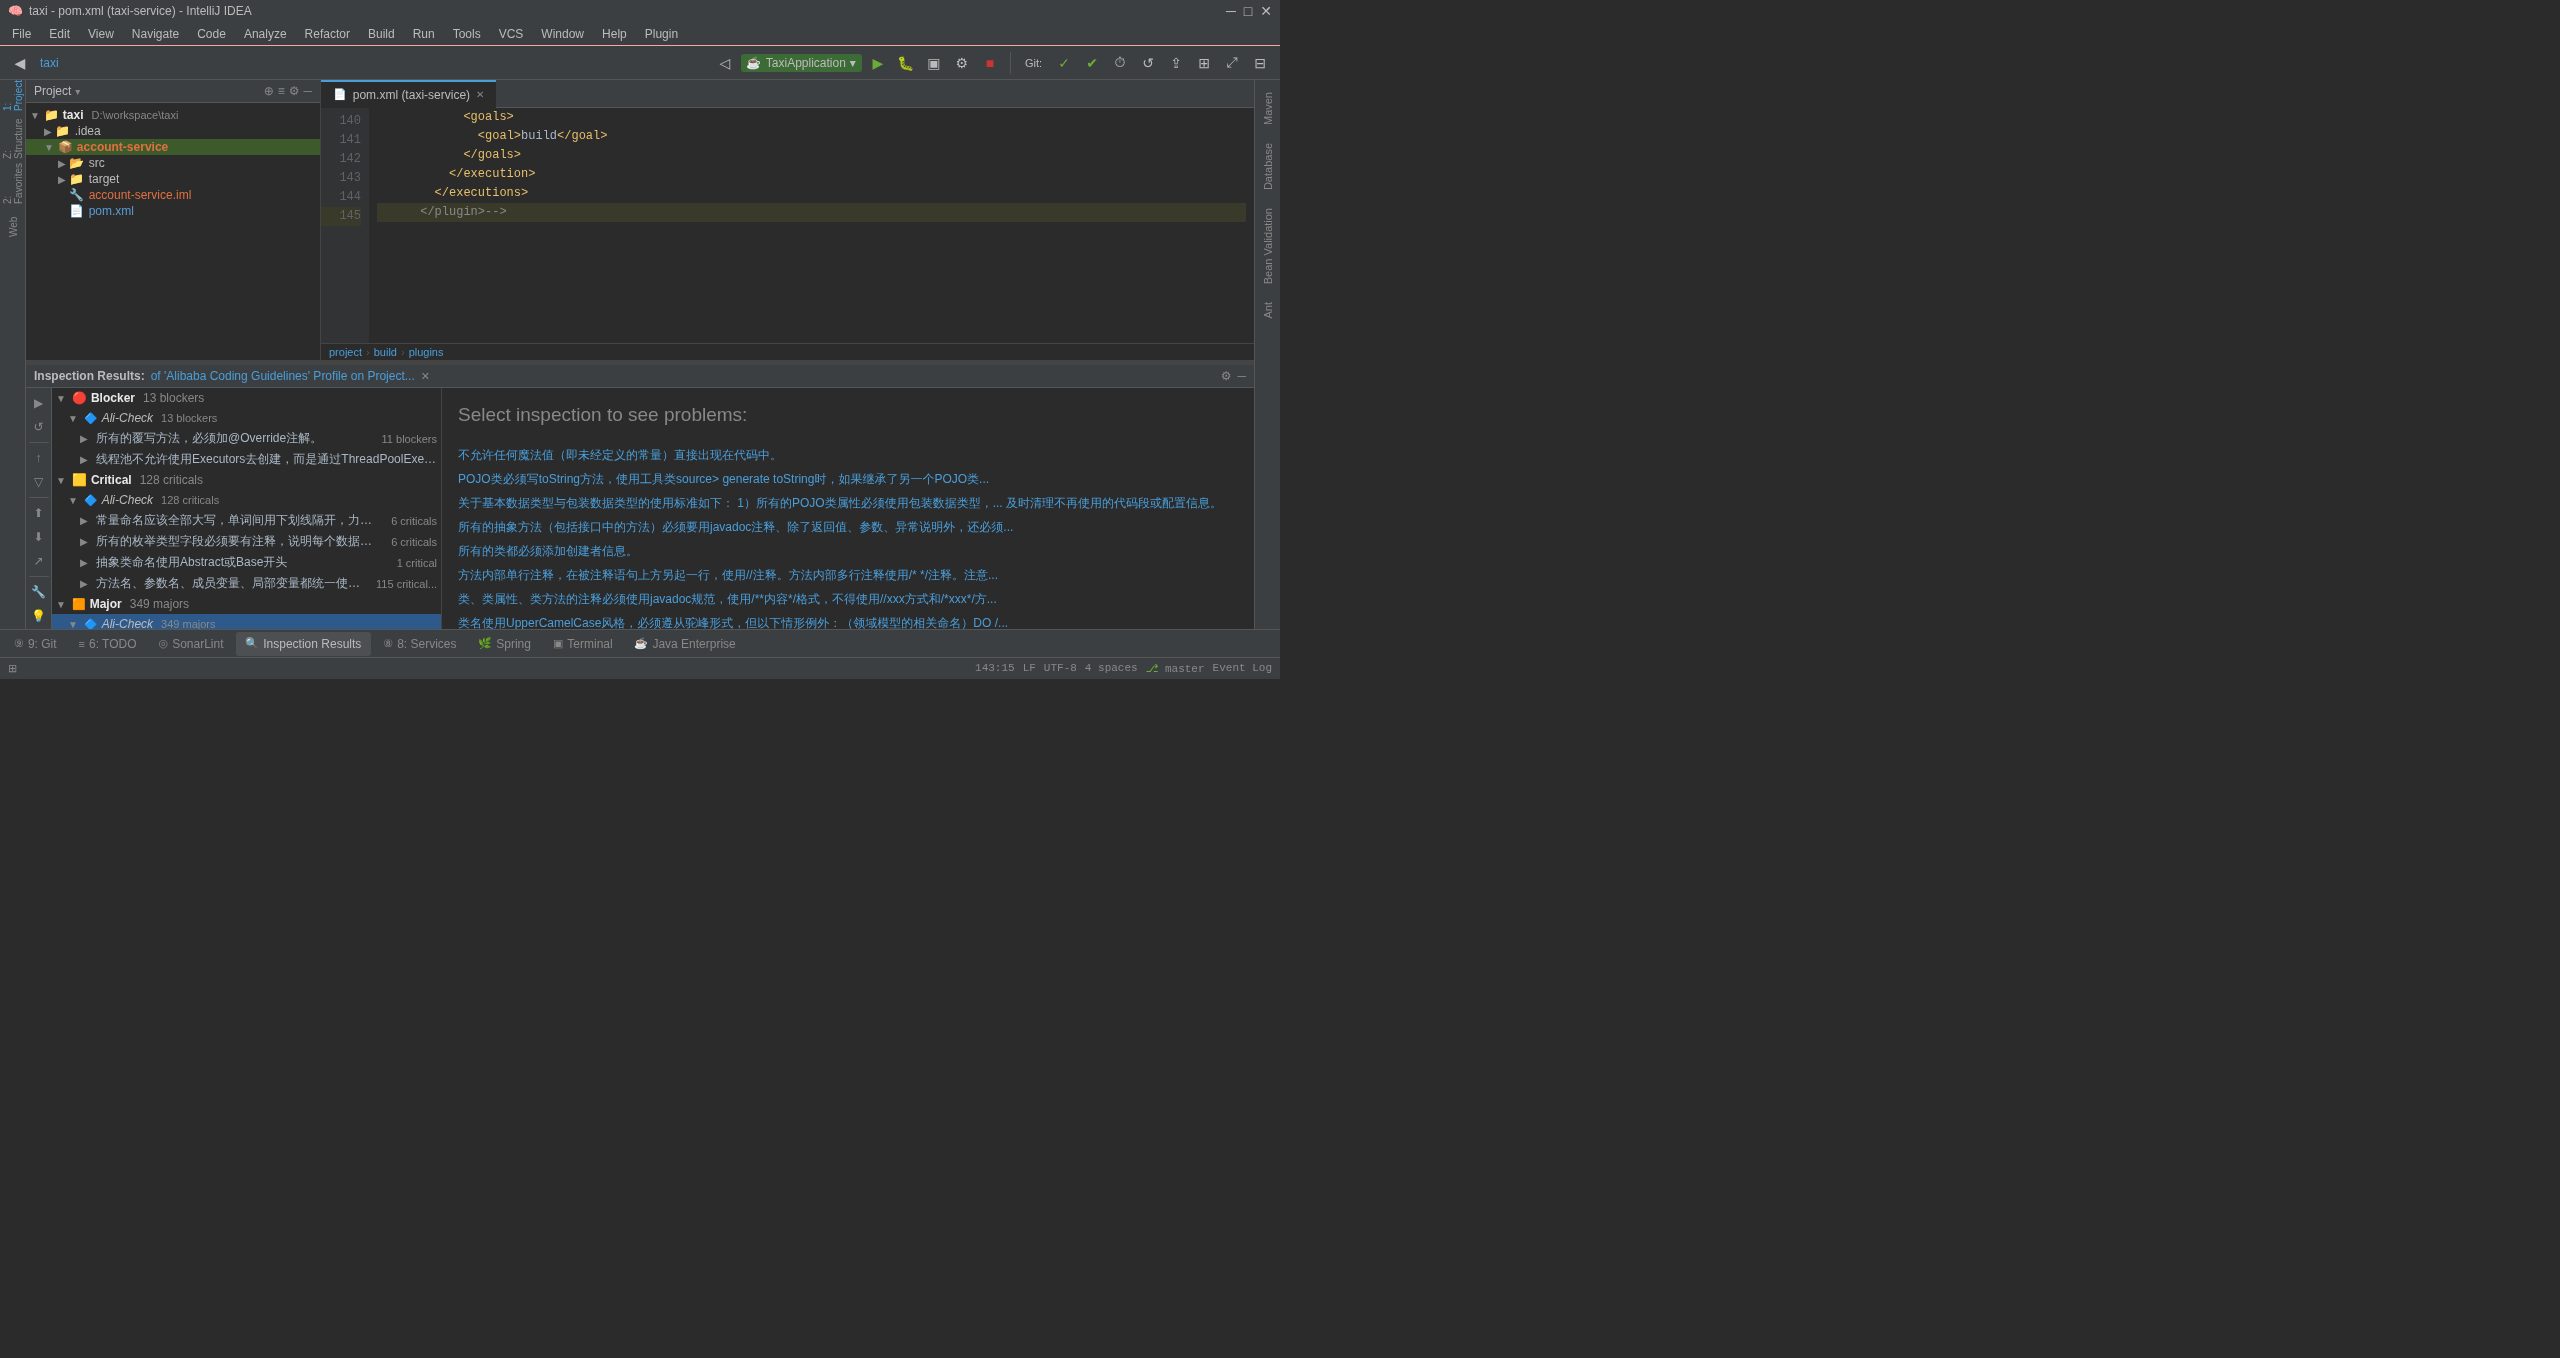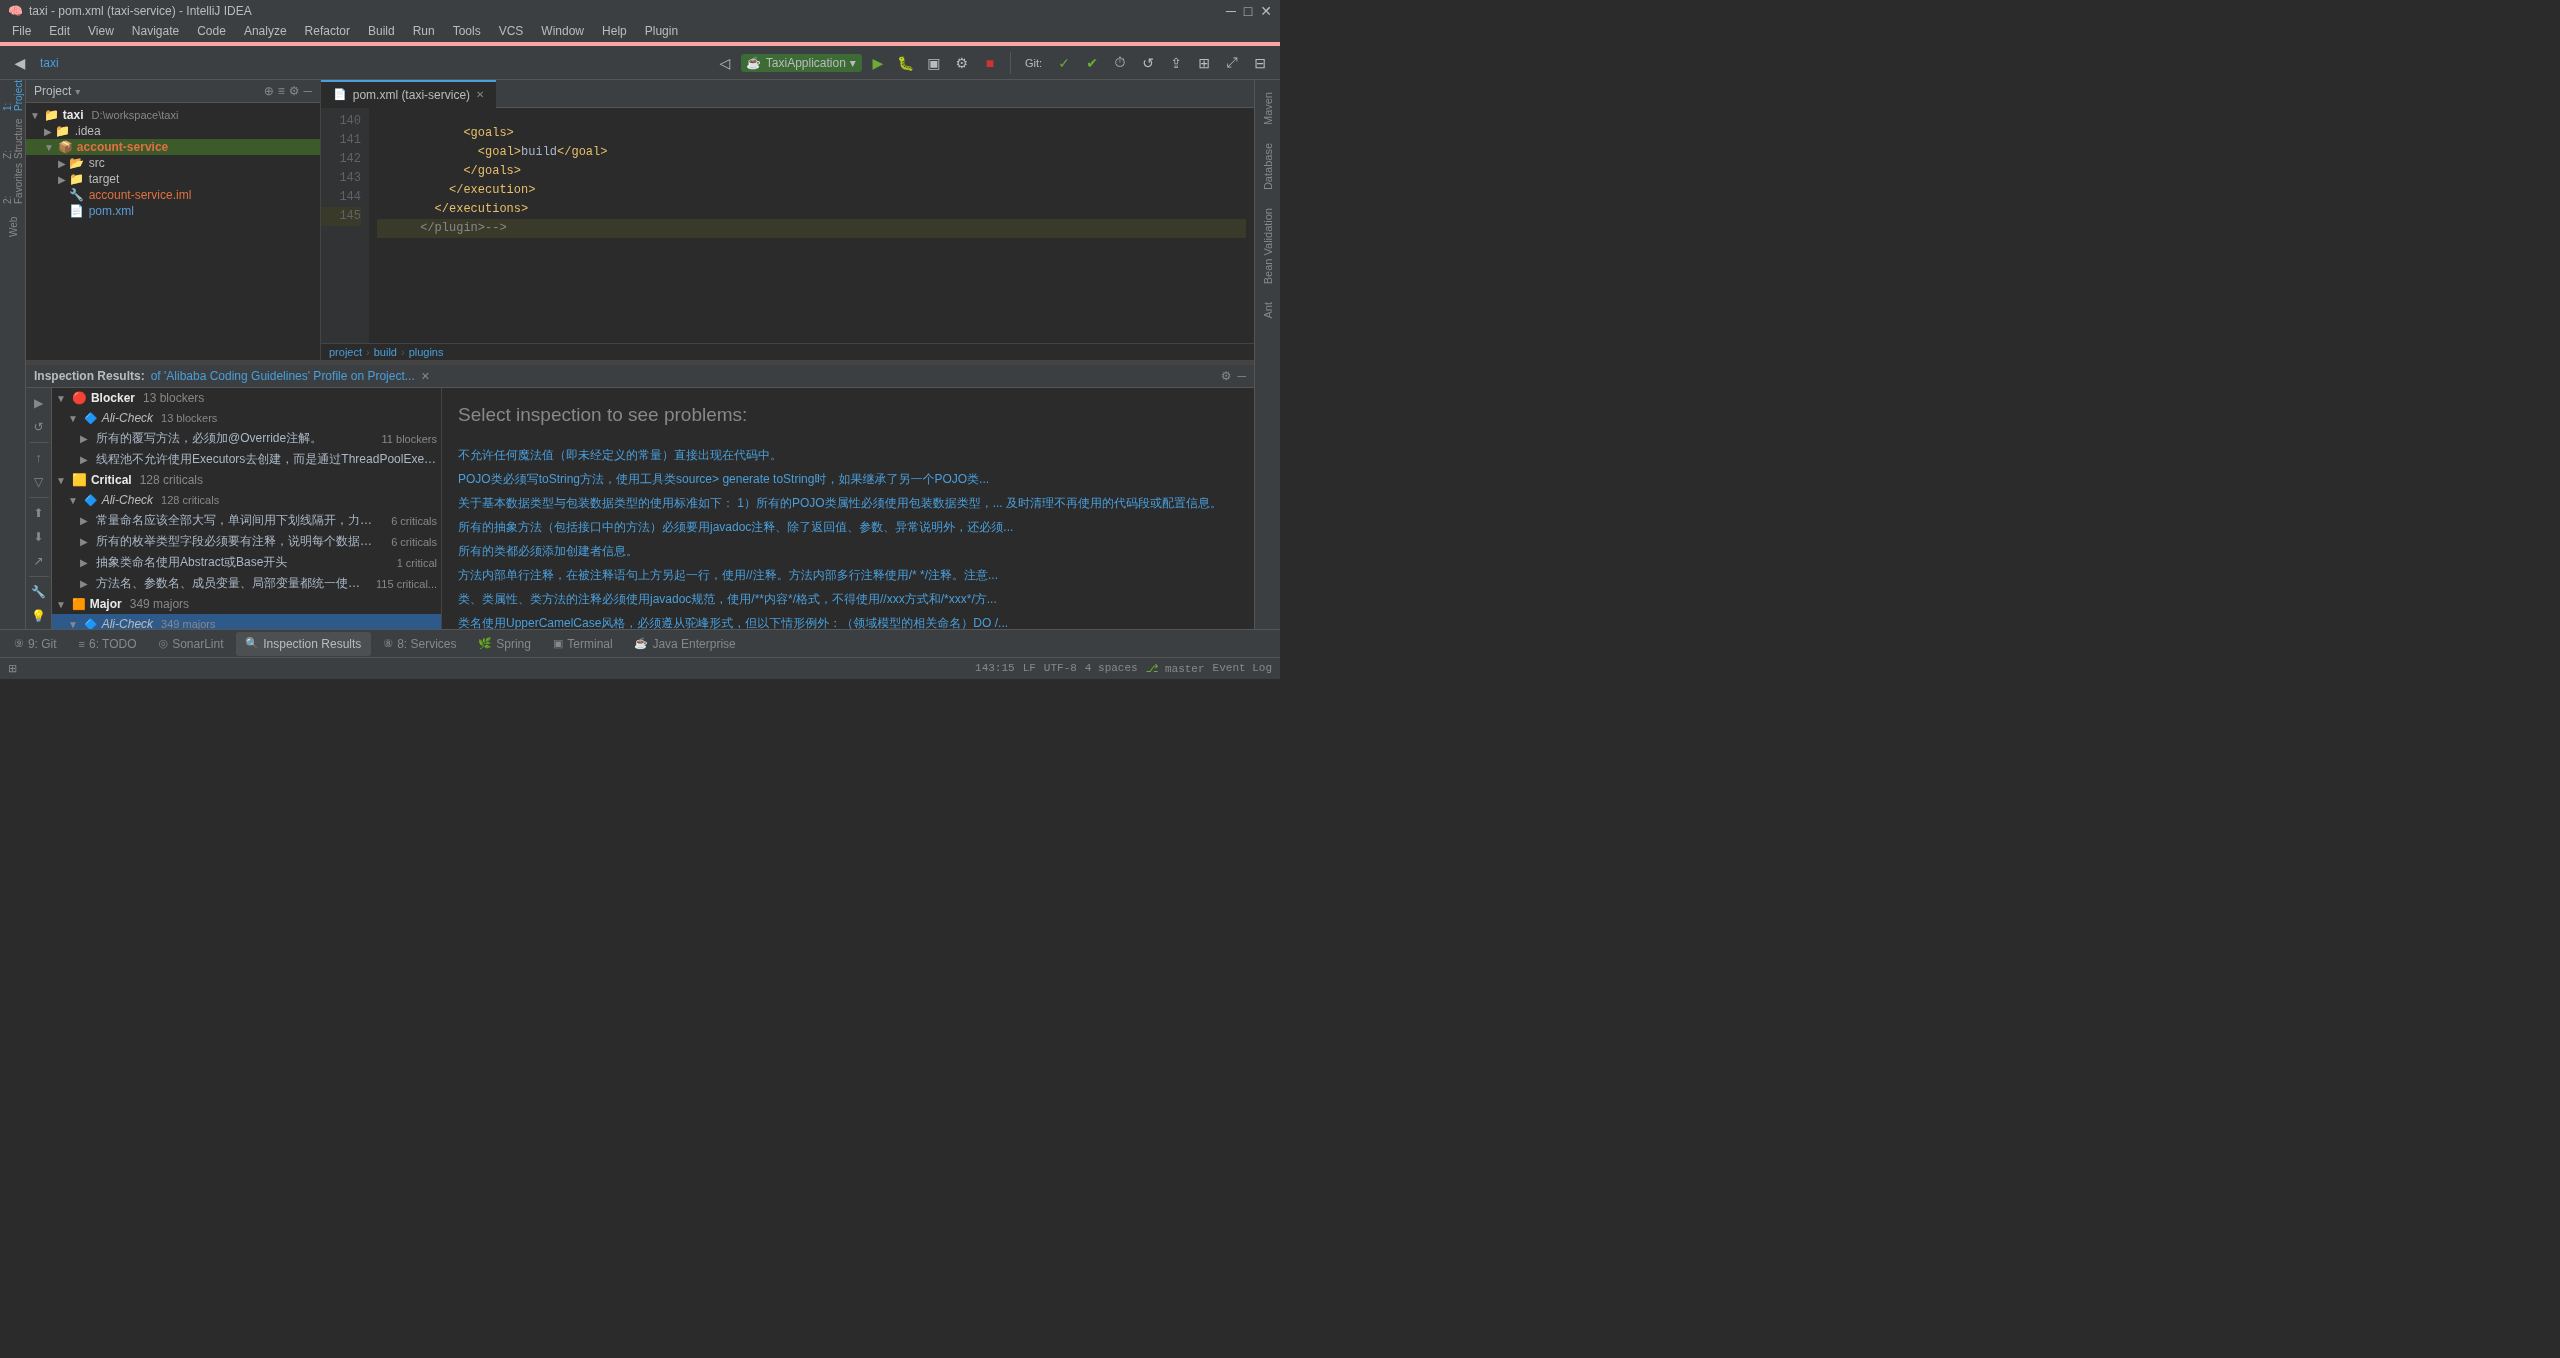--- a/index.html
+++ b/index.html
@@ -29,24 +29,25 @@
     }
     .title-bar-left { display: flex; align-items: center; gap: 6px; }
     .title-bar-right { display: flex; gap: 8px; }
     .title-btn { color: #bbbbbb; font-size: 14px; cursor: pointer; }
 
     
     .menu-bar {
       background: #3c3f41;
       height: 24px;
       display: flex;
+      align-items: center;
       padding: 0 4px;
       gap: 2px;
       flex-shrink: 0;
-      border-bottom: 4px solid #fca5a5;
+      border-bottom: 1px solid #fca5a5;
     }
     .menu-item {
       padding: 2px 8px;
       cursor: pointer;
       color: #bbbbbb;
       font-size: 12px;
       border-radius: 3px;
     }
 
     
@@ -178,21 +179,21 @@
       color: #606366;
       font-size: 12px;
       font-family: 'Courier New', monospace;
       padding: 4px 8px 4px 0;
       text-align: right;
       line-height: 19px;
       flex-shrink: 0;
     }
     .code-area {
       flex: 1;
-      padding: 16px 8px;
+      padding: 0 8px;
       font-size: 12px;
       font-family: 'Courier New', monospace;
       line-height: 19px;
       overflow: auto;
     }
     .code-line { white-space: pre; }
     .xml-tag { color: #e8bf6a; }
     .xml-content { color: #a9b7c6; }
     .line-highlight { background: #3a3a2a; }
 

